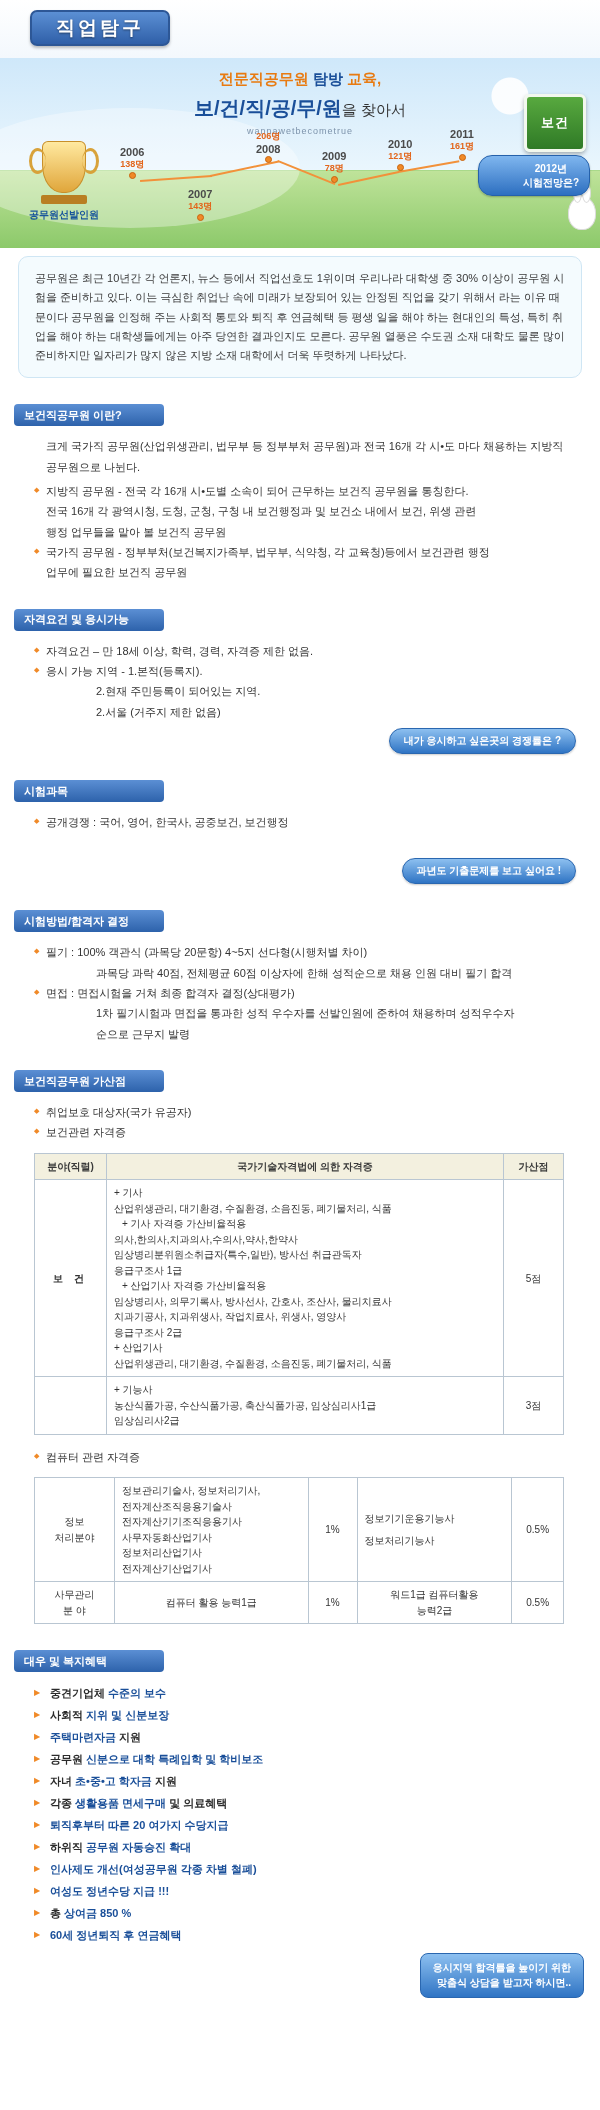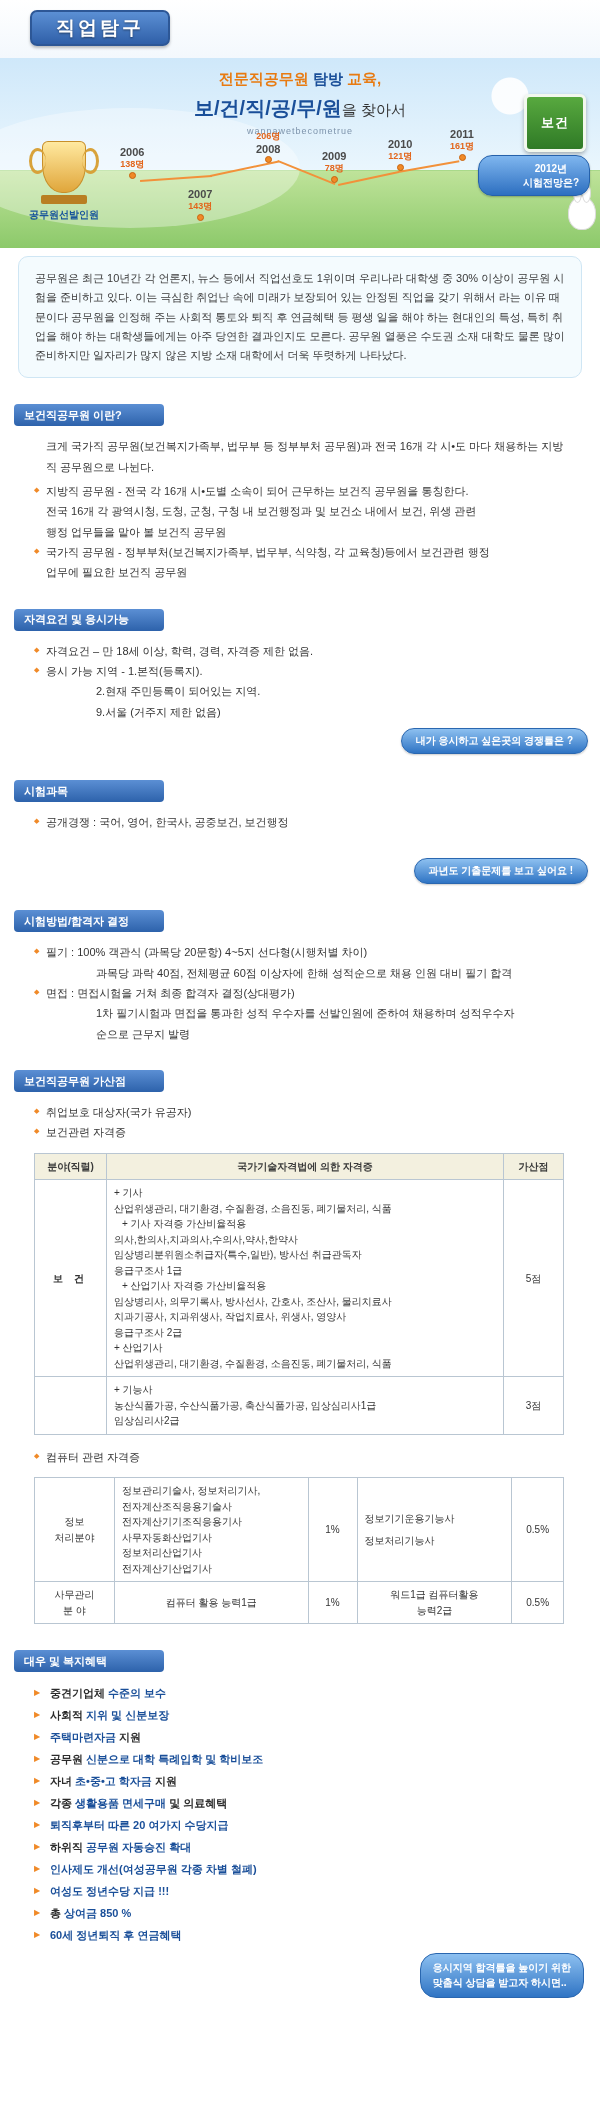--- a/index.html
+++ b/index.html
@@ -164,21 +164,21 @@
 
   
   .cta {
     display: inline-block;
     background: linear-gradient(#8dc0f0, #2f74c4);
     color: #fff; font-size: 10px; font-weight: bold;
     padding: 5px 14px; border-radius: 13px;
     border: 1px solid #2a67b0;
     box-shadow: 0 1px 2px rgba(0,0,0,.2);
   }
-  .cta-row { text-align: right; padding-right: 12px; margin-top: 6px; }
+  .cta-row { text-align: right; padding-right: 24px; margin-top: 6px; }
 
   
   table.grid {
     border-collapse: collapse;
     margin: 10px 0 0 34px;
     width: 530px;
     font-size: 10px;
     background: #fff;
   }
   table.grid th, table.grid td {
@@ -213,21 +213,21 @@
   .benefit:before {
     content: "▶"; position: absolute; left: 0; top: 0;
     color: #f08a28; font-size: 8px; line-height: 22px;
   }
   .benefit .hl { color: #1a4f99; }
 
   .footer-cta {
     position: absolute; right: 16px; bottom: 18px;
     background: linear-gradient(#8dc0f0, #2f74c4);
     color: #fff; font-size: 10px; font-weight: bold; line-height: 1.45;
-    padding: 7px 12px; border-radius: 16px; text-align: left;
+    padding: 7px 12px; border-radius: 8px; text-align: right;
     border: 1px solid #2a67b0;
   }
   .bottom-zone { position: relative; height: 70px; }
 </style>
 </head>
 <body>
 
 <div class="page">
 
   <div class="header">
@@ -304,36 +304,36 @@
 시험전망은?</div>
     <div class="bunny"></div>
   </div>
 
   <div class="intro">공무원은 최근 10년간 각 언론지, 뉴스 등에서 직업선호도 1위이며 우리나라 대학생 중 30% 이상이 공무원 시험을 준비하고 있다. 이는 극심한 취업난 속에 미래가 보장되어 있는 안정된 직업을 갖기 위해서 라는 이유 때문이다 공무원을 인정해 주는 사회적 통토와 퇴직 후 연금혜택 등 평생 일을 해야 하는 현대인의 특성, 특히 취업을 해야 하는 대학생들에게는 아주 당연한 결과인지도 모른다. 공무원 열풍은 수도권 소재 대학도 물론 많이 준비하지만 일자리가 많지 않은 지방 소재 대학에서 더욱 뚜렷하게 나타났다.</div>
 
   <div class="sec-head">
     <span>보건직공무원 이란?</span>
   </div>
   <div class="sec-body">
-    <div class="lead indent">크게 국가직 공무원(보건복지가족부, 법무부 등 정부부처 공무원)과 전국 16개 각 시•도 마다 채용하는 지방직 공무원으로 나뉜다.</div>
+    <div class="lead indent">크게 국가직 공무원(산업위생관리, 법무부 등 정부부처 공무원)과 전국 16개 각 시•도 마다 채용하는 지방직 공무원으로 나뉜다.</div>
     <div class="bullet">지방직 공무원 - 전국 각 16개 시•도별 소속이 되어 근무하는 보건직 공무원을 통칭한다.</div>
     <div class="indent">전국 16개 각 광역시청, 도청, 군청, 구청 내 보건행정과 및 보건소 내에서 보건, 위생 관련</div>
     <div class="indent">행정 업무들을 맡아 볼 보건직 공무원</div>
     <div class="bullet">국가직 공무원 - 정부부처(보건복지가족부, 법무부, 식약청, 각 교육청)등에서 보건관련 행정</div>
     <div class="indent">업무에 필요한 보건직 공무원</div>
   </div>
 
   <div class="sec-head">
     <span>자격요건 및 응시가능</span>
   </div>
   <div class="sec-body">
     <div class="bullet">자격요건 – 만 18세 이상, 학력, 경력, 자격증 제한 없음.</div>
     <div class="bullet">응시 가능 지역 - 1.본적(등록지).</div>
     <div class="indent2">2.현재 주민등록이 되어있는 지역.</div>
-    <div class="indent2">9.서울 (거주지 제한 없음)</div>
+    <div class="indent2">2.서울 (거주지 제한 없음)</div>
   </div>
   <div class="cta-row">
     <span class="cta">내가 응시하고 싶은곳의 경쟁률은 ?</span>
   </div>
 
   <div class="sec-head">
     <span>시험과목</span>
   </div>
   <div class="sec-body">
     <div class="bullet">공개경쟁 : 국어, 영어, 한국사, 공중보건, 보건행정</div>

